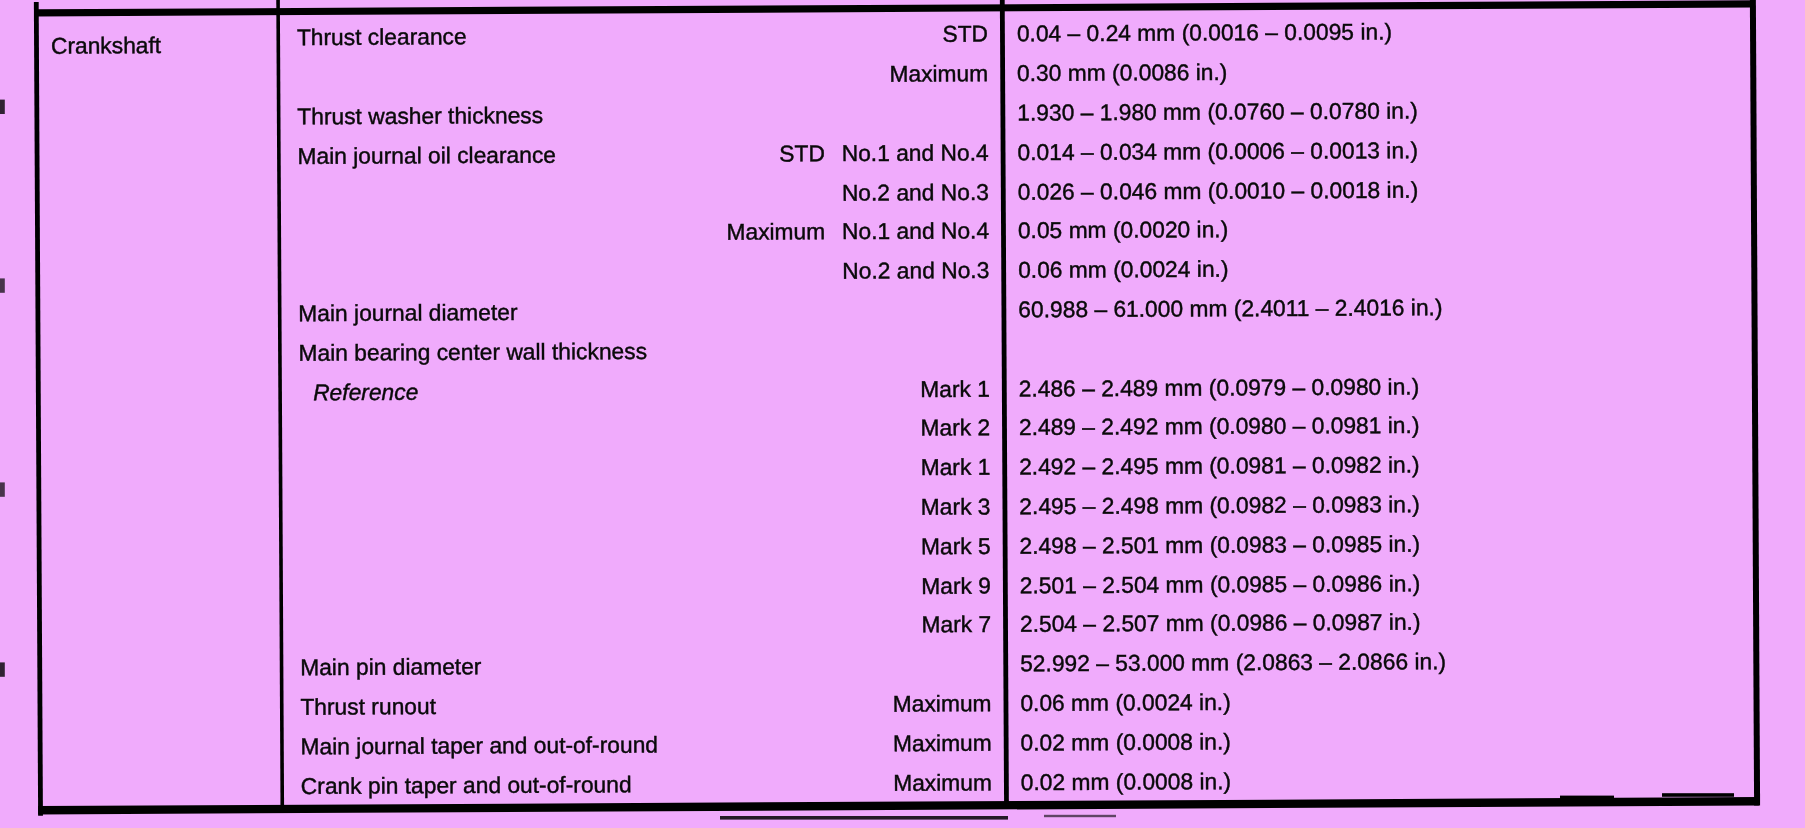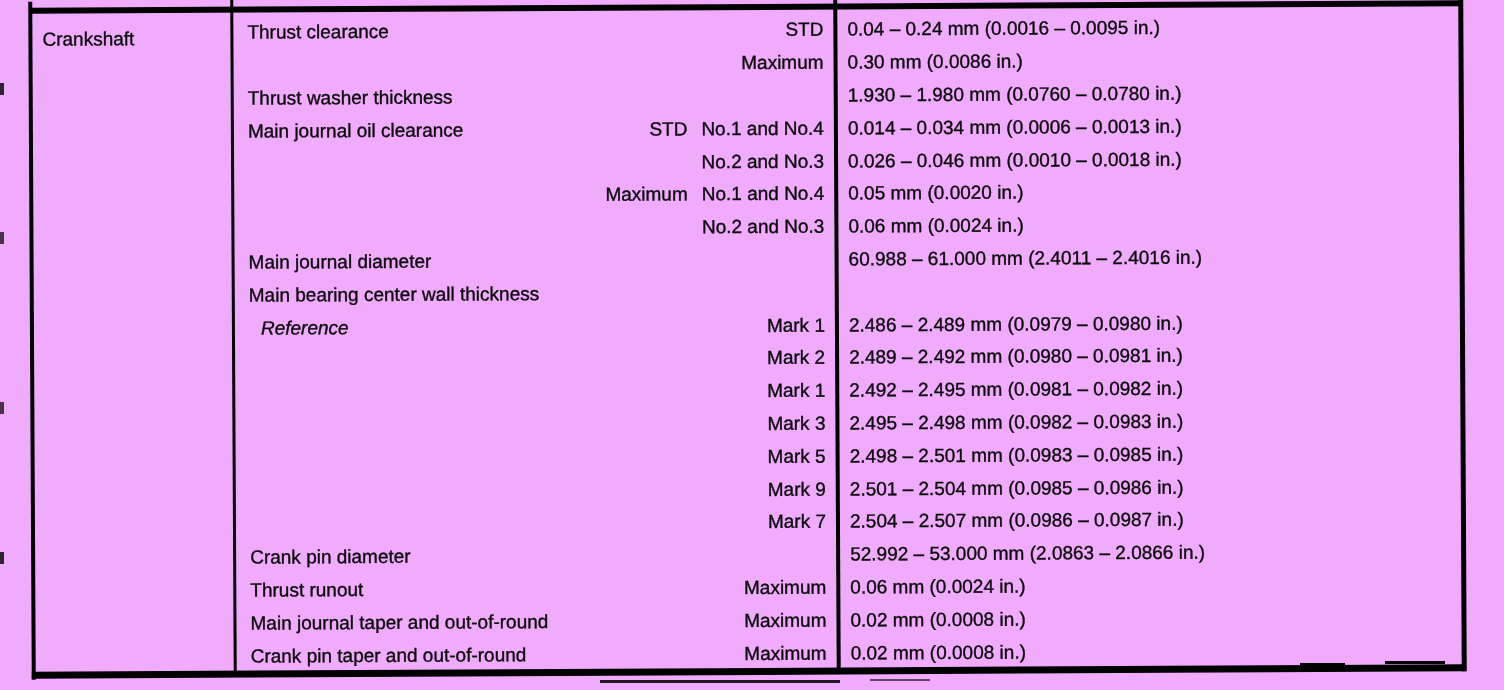--- a/index.html
+++ b/index.html
@@ -254,21 +254,21 @@
           <div class="item-cell">
             <span class="item-label"></span>
             <span class="sub-group">
               <span>Mark 7</span>
             </span>
           </div>
           <div class="value-cell"><span>2.504 – 2.507 mm (0.0986 – 0.0987 in.)</span></div>
         </div>
         <div class="row">
           <div class="item-cell">
-            <span class="item-label">Crank pin diameter</span>
+            <span class="item-label">Main pin diameter</span>
             <span class="sub-group"></span>
           </div>
           <div class="value-cell"><span>52.992 – 53.000 mm (2.0863 – 2.0866 in.)</span></div>
         </div>
         <div class="row">
           <div class="item-cell">
             <span class="item-label">Thrust runout</span>
             <span class="sub-group">
               <span>Maximum</span>
             </span>

